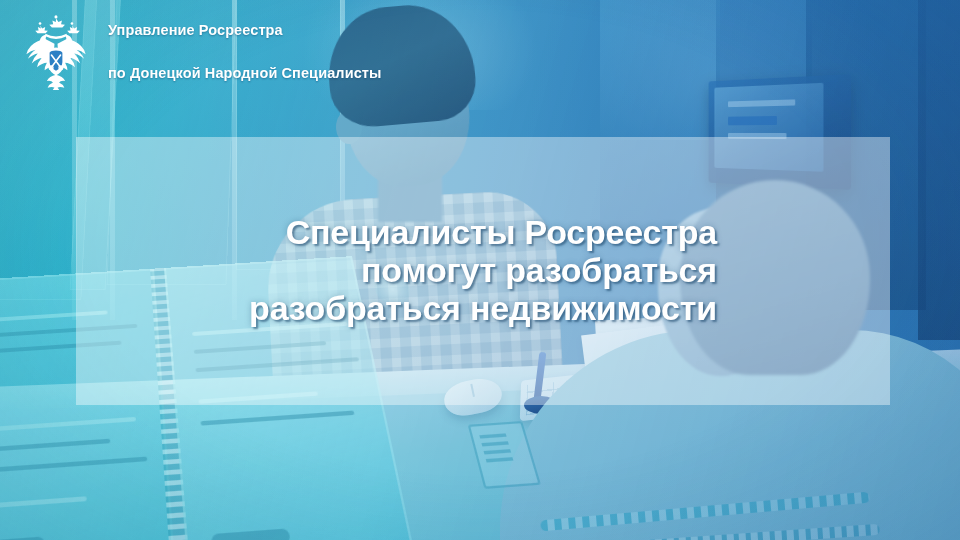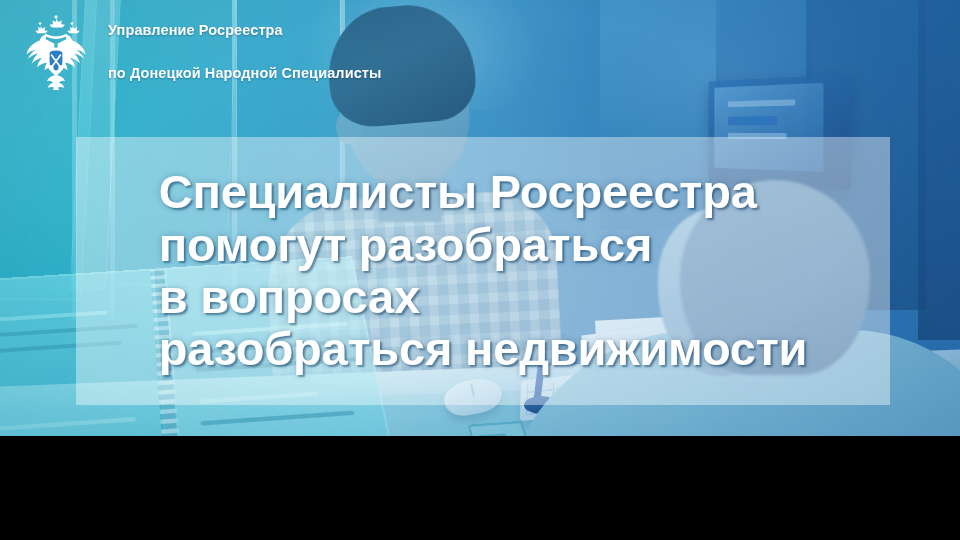--- a/index.html
+++ b/index.html
@@ -8,21 +8,21 @@
     padding: 0;
     background: #000;
   }
   body {
     font-family: "Liberation Sans", "DejaVu Sans", sans-serif;
   }
 
   #banner {
     position: relative;
     width: 960px;
-    height: 436px;
+    height: 540px;
     overflow: hidden;
     background: #1d4ed8;
   }
 
   
   .bg-layer { position: absolute; inset: 0; }
 
   
   .bg-base {
     background:
@@ -355,23 +355,23 @@
     width: 814px; height: 268px;
     background: rgba(255,255,255,0.40);
     z-index: 5;
     display: flex;
     flex-direction: column;
     align-items: center;
     justify-content: center;
   }
   .headline {
     margin: 8px;
-    text-align: left;
+    text-align: right;
     color: #ffffff;
-    font-size: 47px;
+    font-size: 34px;
     font-weight: bold;
     line-height: 1.115;
     letter-spacing: -0.2px;
     text-shadow:
       2px 2px 2px rgba(25,70,105,0.55),
       0 0 6px rgba(20,60,95,0.30);
     white-space: nowrap;
   }
   .headline-line { display: block; }
 </style>
@@ -506,18 +506,17 @@
     <div class="org-name">
       <span class="org-line">Управление Росреестра</span>
       <span class="org-line">по Донецкой Народной Специалисты</span>
     </div>
   </div>
 
   <div class="headline-box">
     <h1 class="headline">
       <span class="headline-line">Специалисты Росреестра</span>
       <span class="headline-line">помогут разобраться</span>
-      <span class="headline-line">в вопросах</span>
       <span class="headline-line">разобраться недвижимости</span>
     </h1>
   </div>
 
 </div>
 
 </body></html>

